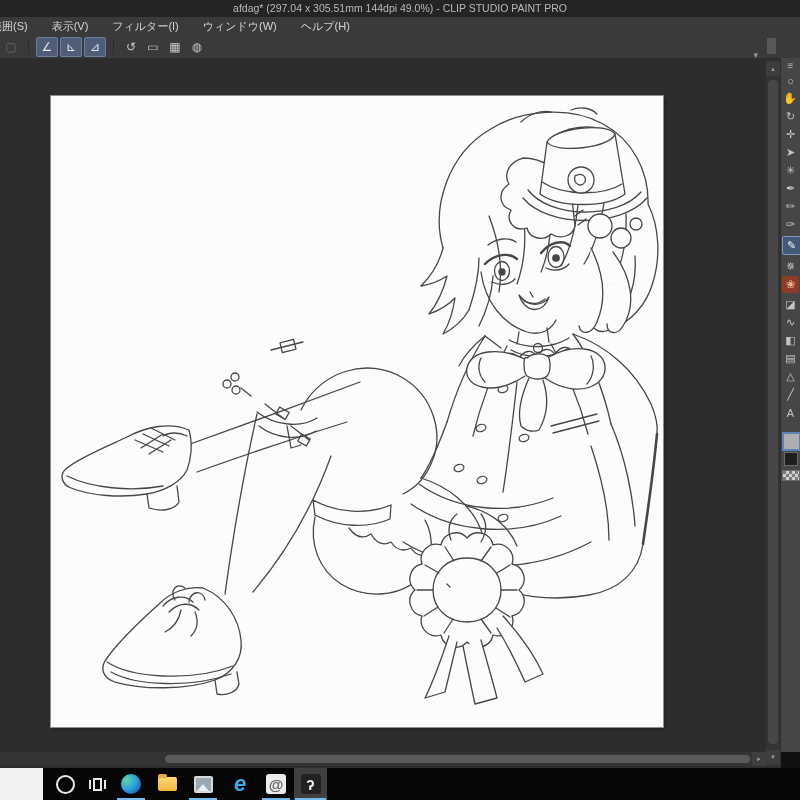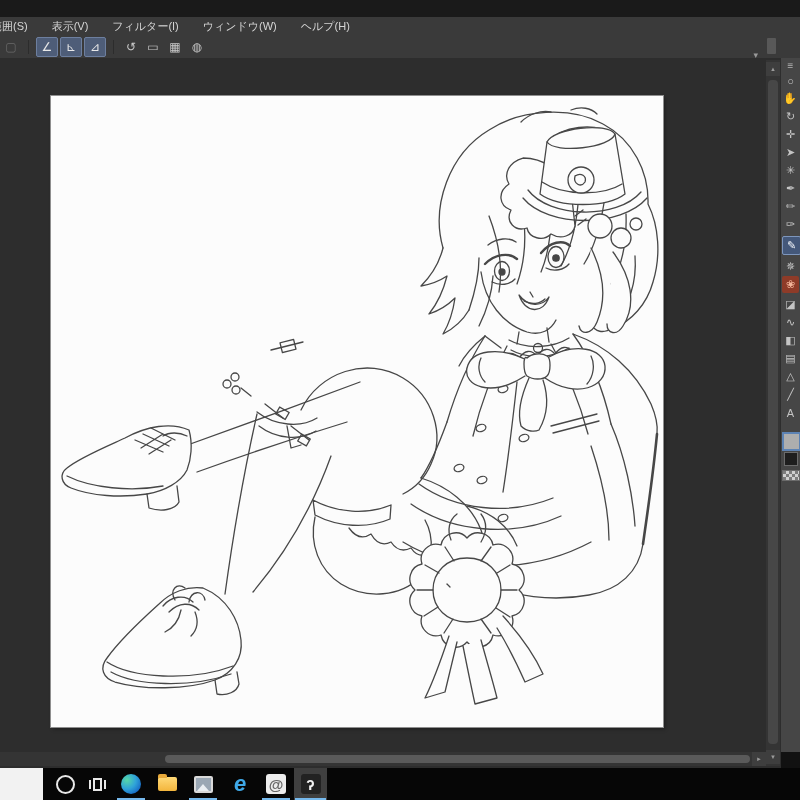--- a/index.html
+++ b/index.html
@@ -69,20 +69,23 @@
           font-size:15px;font-weight:bold;display:flex;align-items:center;justify-content:center;}
   .tv-ic{width:17px;height:13px;position:relative;}
   .tv-ic i{position:absolute;top:2px;bottom:2px;width:2px;background:#e8e8e8;}
   .tv-ic b{position:absolute;left:4px;right:4px;top:0;bottom:0;border:2px solid #e8e8e8;}
 </style>
 </head>
 <body>
 
 <div id="app">
 
+  <div id="titlebar">
+    <span>afdag* (297.04 x 305.51mm 144dpi 49.0%)  - CLIP STUDIO PAINT PRO</span>
+  </div>
 
   <div id="menubar">
     <span class="menu-item">範囲(S)</span>
     <span class="menu-item">表示(V)</span>
     <span class="menu-item">フィルター(I)</span>
     <span class="menu-item">ウィンドウ(W)</span>
     <span class="menu-item">ヘルプ(H)</span>
   </div>
 
   <div id="toolbar">

